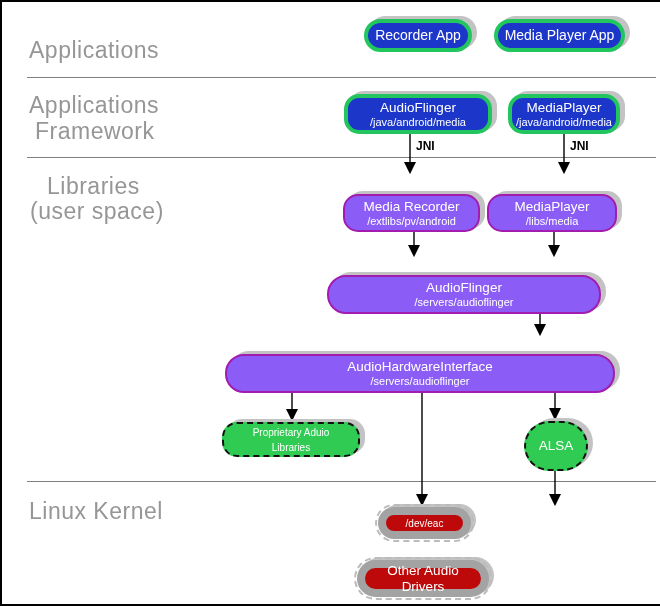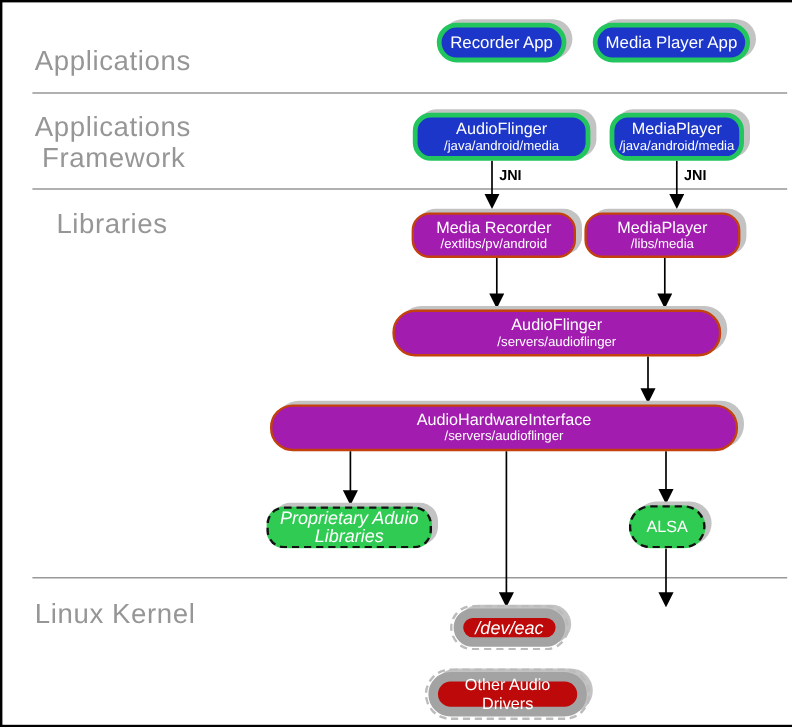--- a/index.html
+++ b/index.html
@@ -25,32 +25,32 @@
     letter-spacing:0.5px;
   }
   .node{
     position:absolute;
     display:flex;flex-direction:column;align-items:center;justify-content:center;
     color:#ffffff;text-align:center;
     box-sizing:border-box;
     box-shadow:5px -3px 0 0 #c3c3c3;
   }
   .blue{background:#1b36c9;border:4px solid #22c55e;}
-  .green{background:#a21caf;border:2px solid #c2410c;}
+  .green{background:#8b5cf6;border:2px solid #a21caf;margin-top:17px;}
   .green-dashed{background:#2fcb52;border:2px dashed #111111;}
   .red{
     background:#bd0909;border:8px solid #a3a3a3;
     outline:2px dashed #bbbbbb;outline-offset:1px;
   }
   .pill{border-radius:999px;}
   .r15{border-radius:15px;}
   .r19{border-radius:19px;}
   .node .t{font-size:13.5px;line-height:16px;}
   .node .t-lg{font-size:14px;line-height:17px;}
-  .node .t-sm{font-size:15px;line-height:15px;font-style:italic;}
+  .node .t-sm{font-size:10px;line-height:15px;}
   .node .p{font-size:11px;line-height:13px;}
   .edge-label{
     position:absolute;
     color:#000000;font-size:12px;font-weight:600;
     white-space:nowrap;
   }
   #arrows{position:absolute;left:0;top:0;pointer-events:none;}
 </style>
 </head>
 <body>
@@ -58,20 +58,21 @@
 <div id="canvas">
 
   <div class="divider" style="top:75px"></div>
   <div class="divider" style="top:155px"></div>
   <div class="divider" style="top:479px"></div>
 
   <div class="layer-label" style="left:27px;top:36px">Applications</div>
   <div class="layer-label" style="left:27px;top:91px">Applications</div>
   <div class="layer-label" style="left:33px;top:117px">Framework</div>
   <div class="layer-label" style="left:45px;top:172px">Libraries</div>
+  <div class="layer-label" style="left:28px;top:197px">(user space)</div>
   <div class="layer-label" style="left:27px;top:497px">Linux Kernel</div>
 
   <svg id="arrows" width="656" height="602" viewBox="0 0 656 602">
     <defs>
       <marker id="ah" markerWidth="9" markerHeight="9" refX="7.5" refY="4.5" orient="auto">
         <path d="M0,0 L9,4.5 L0,9 z" fill="#000"></path>
       </marker>
     </defs>
     <line x1="408" y1="132" x2="408" y2="170" stroke="#000" stroke-width="1.4" marker-end="url(#ah)"></line>
     <line x1="562" y1="132" x2="562" y2="170" stroke="#000" stroke-width="1.4" marker-end="url(#ah)"></line>
@@ -116,21 +117,21 @@
     <div class="p">/servers/audioflinger</div>
   </div>
   <div class="node green r19" style="left:223px;top:335px;width:390px;height:39px">
     <div class="t">AudioHardwareInterface</div>
     <div class="p">/servers/audioflinger</div>
   </div>
   <div class="node green-dashed r15" style="left:220px;top:420px;width:138px;height:35px">
     <div class="t-sm">Proprietary Aduio</div>
     <div class="t-sm">Libraries</div>
   </div>
-  <div class="node green-dashed pill" style="left:522px;top:419px;width:64px;height:36px">
+  <div class="node green-dashed pill" style="left:522px;top:419px;width:64px;height:50px">
     <div class="t">ALSA</div>
   </div>
 
   <div class="node red pill" style="left:376px;top:505px;width:93px;height:32px">
     <div class="t-sm">/dev/eac</div>
   </div>
   <div class="node red pill" style="left:355px;top:558px;width:132px;height:37px">
     <div class="t">Other Audio Drivers</div>
   </div>
 

